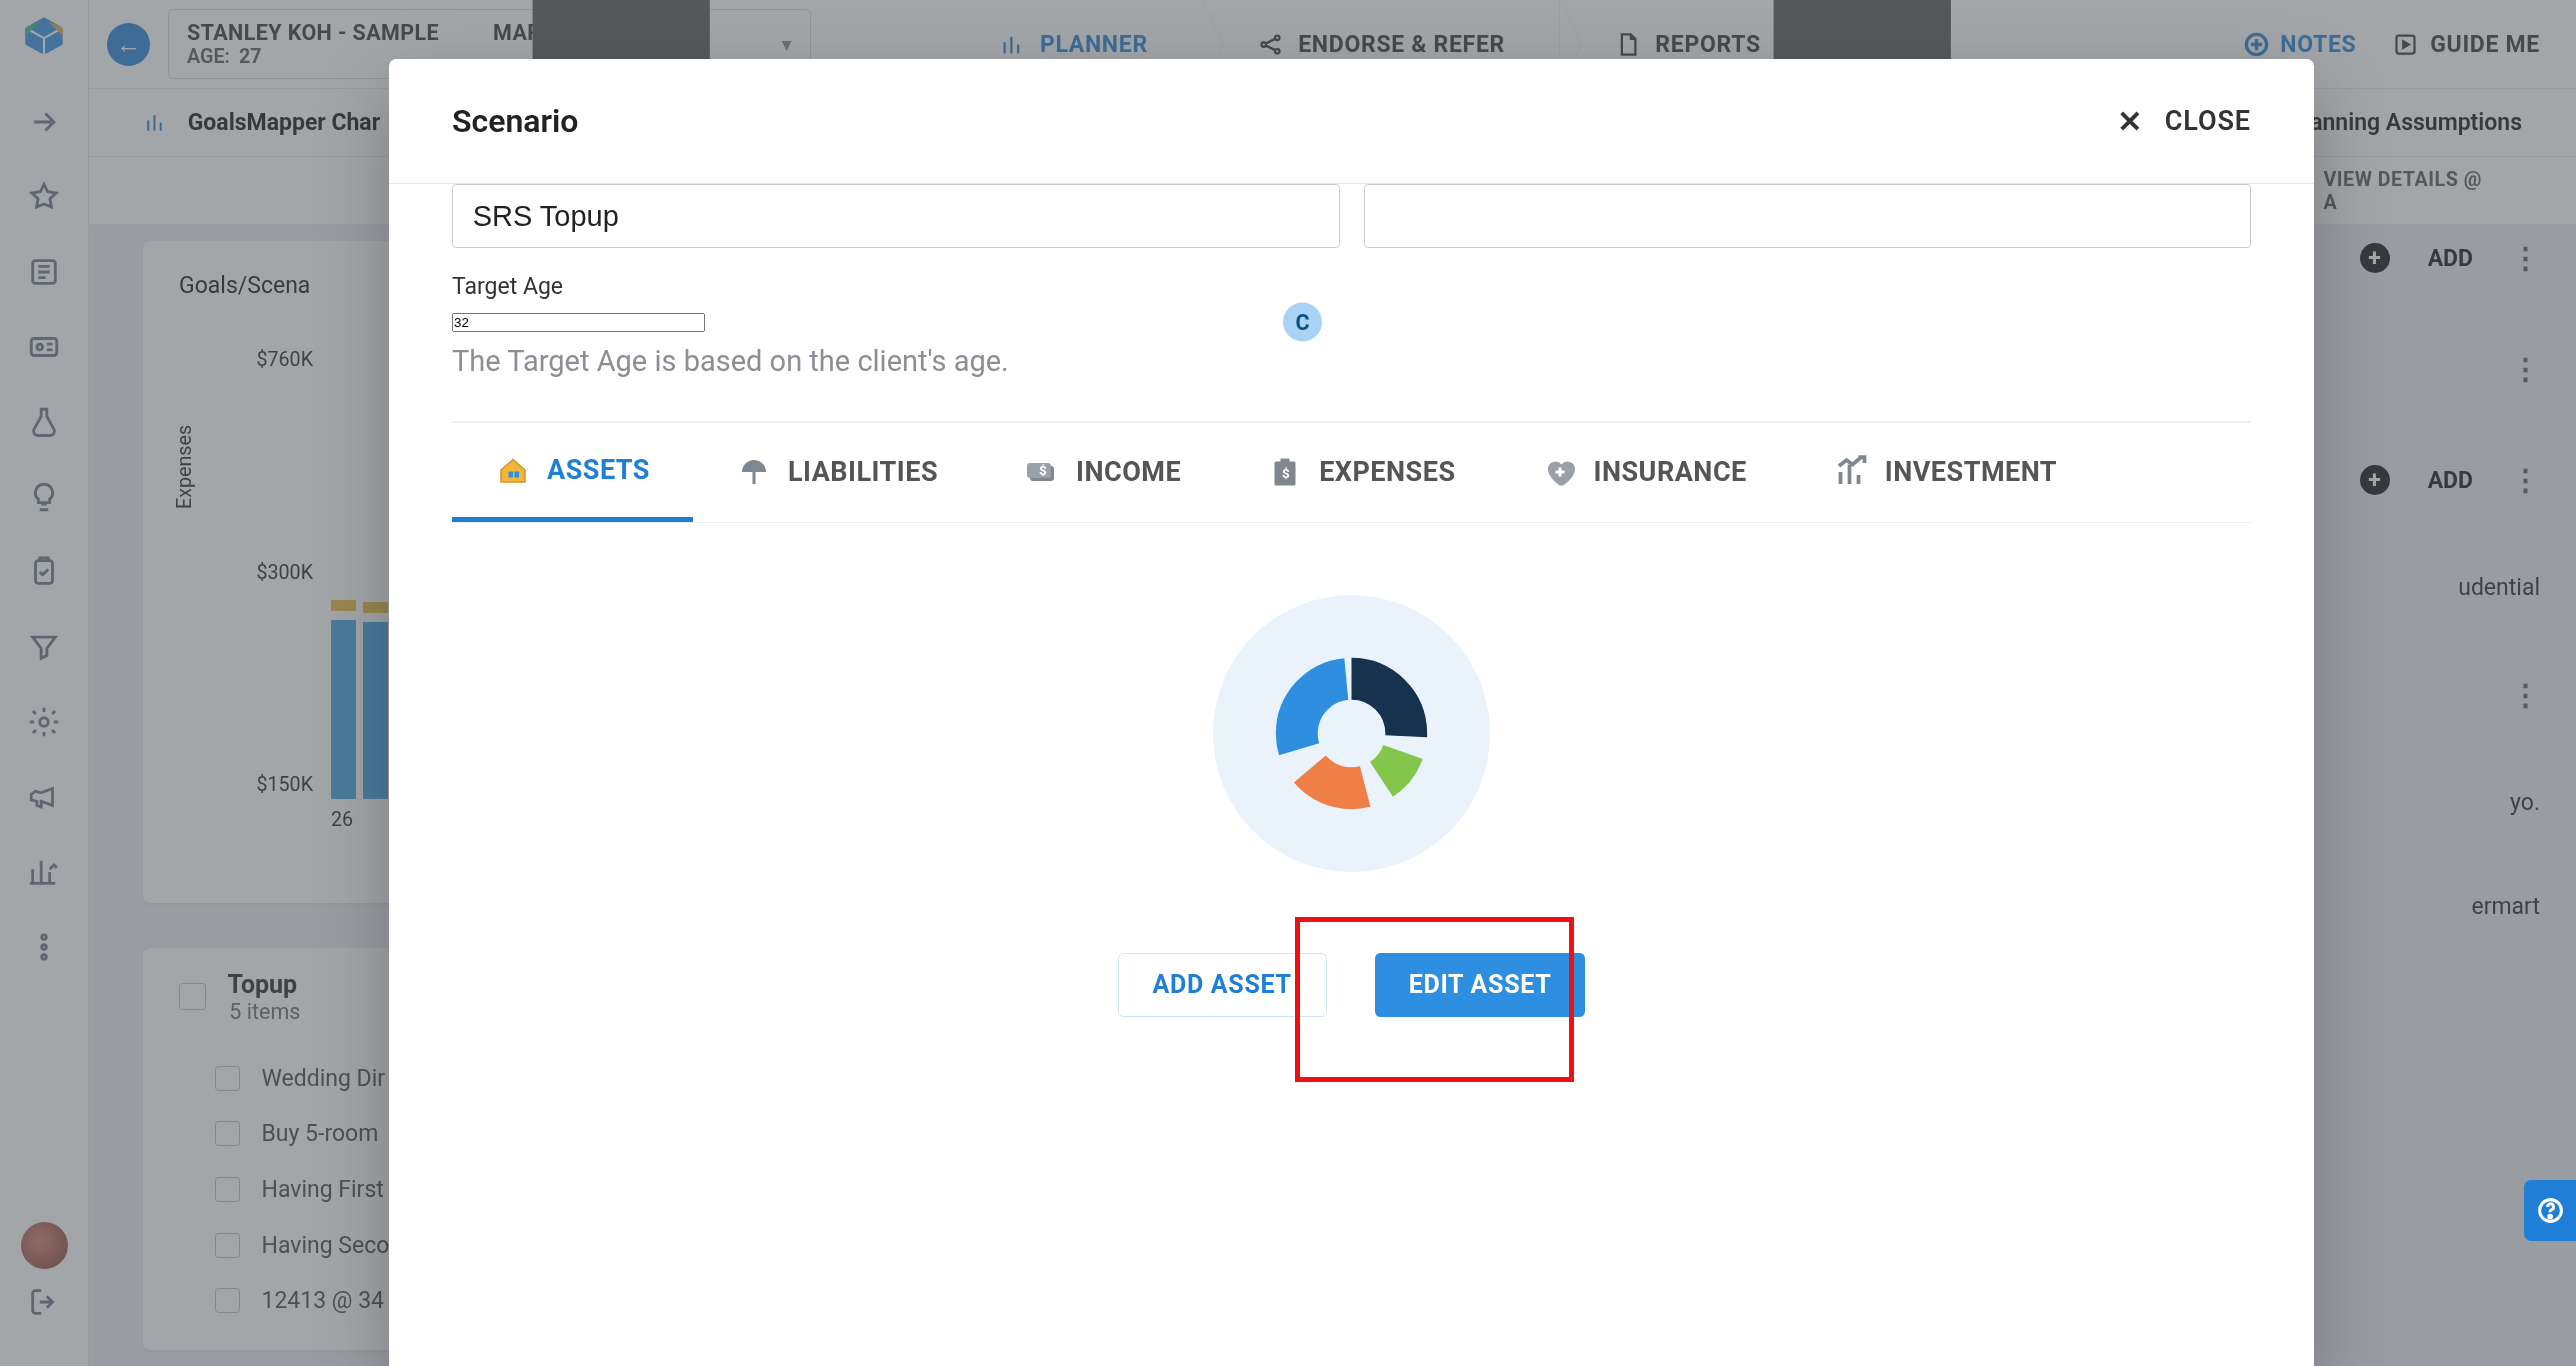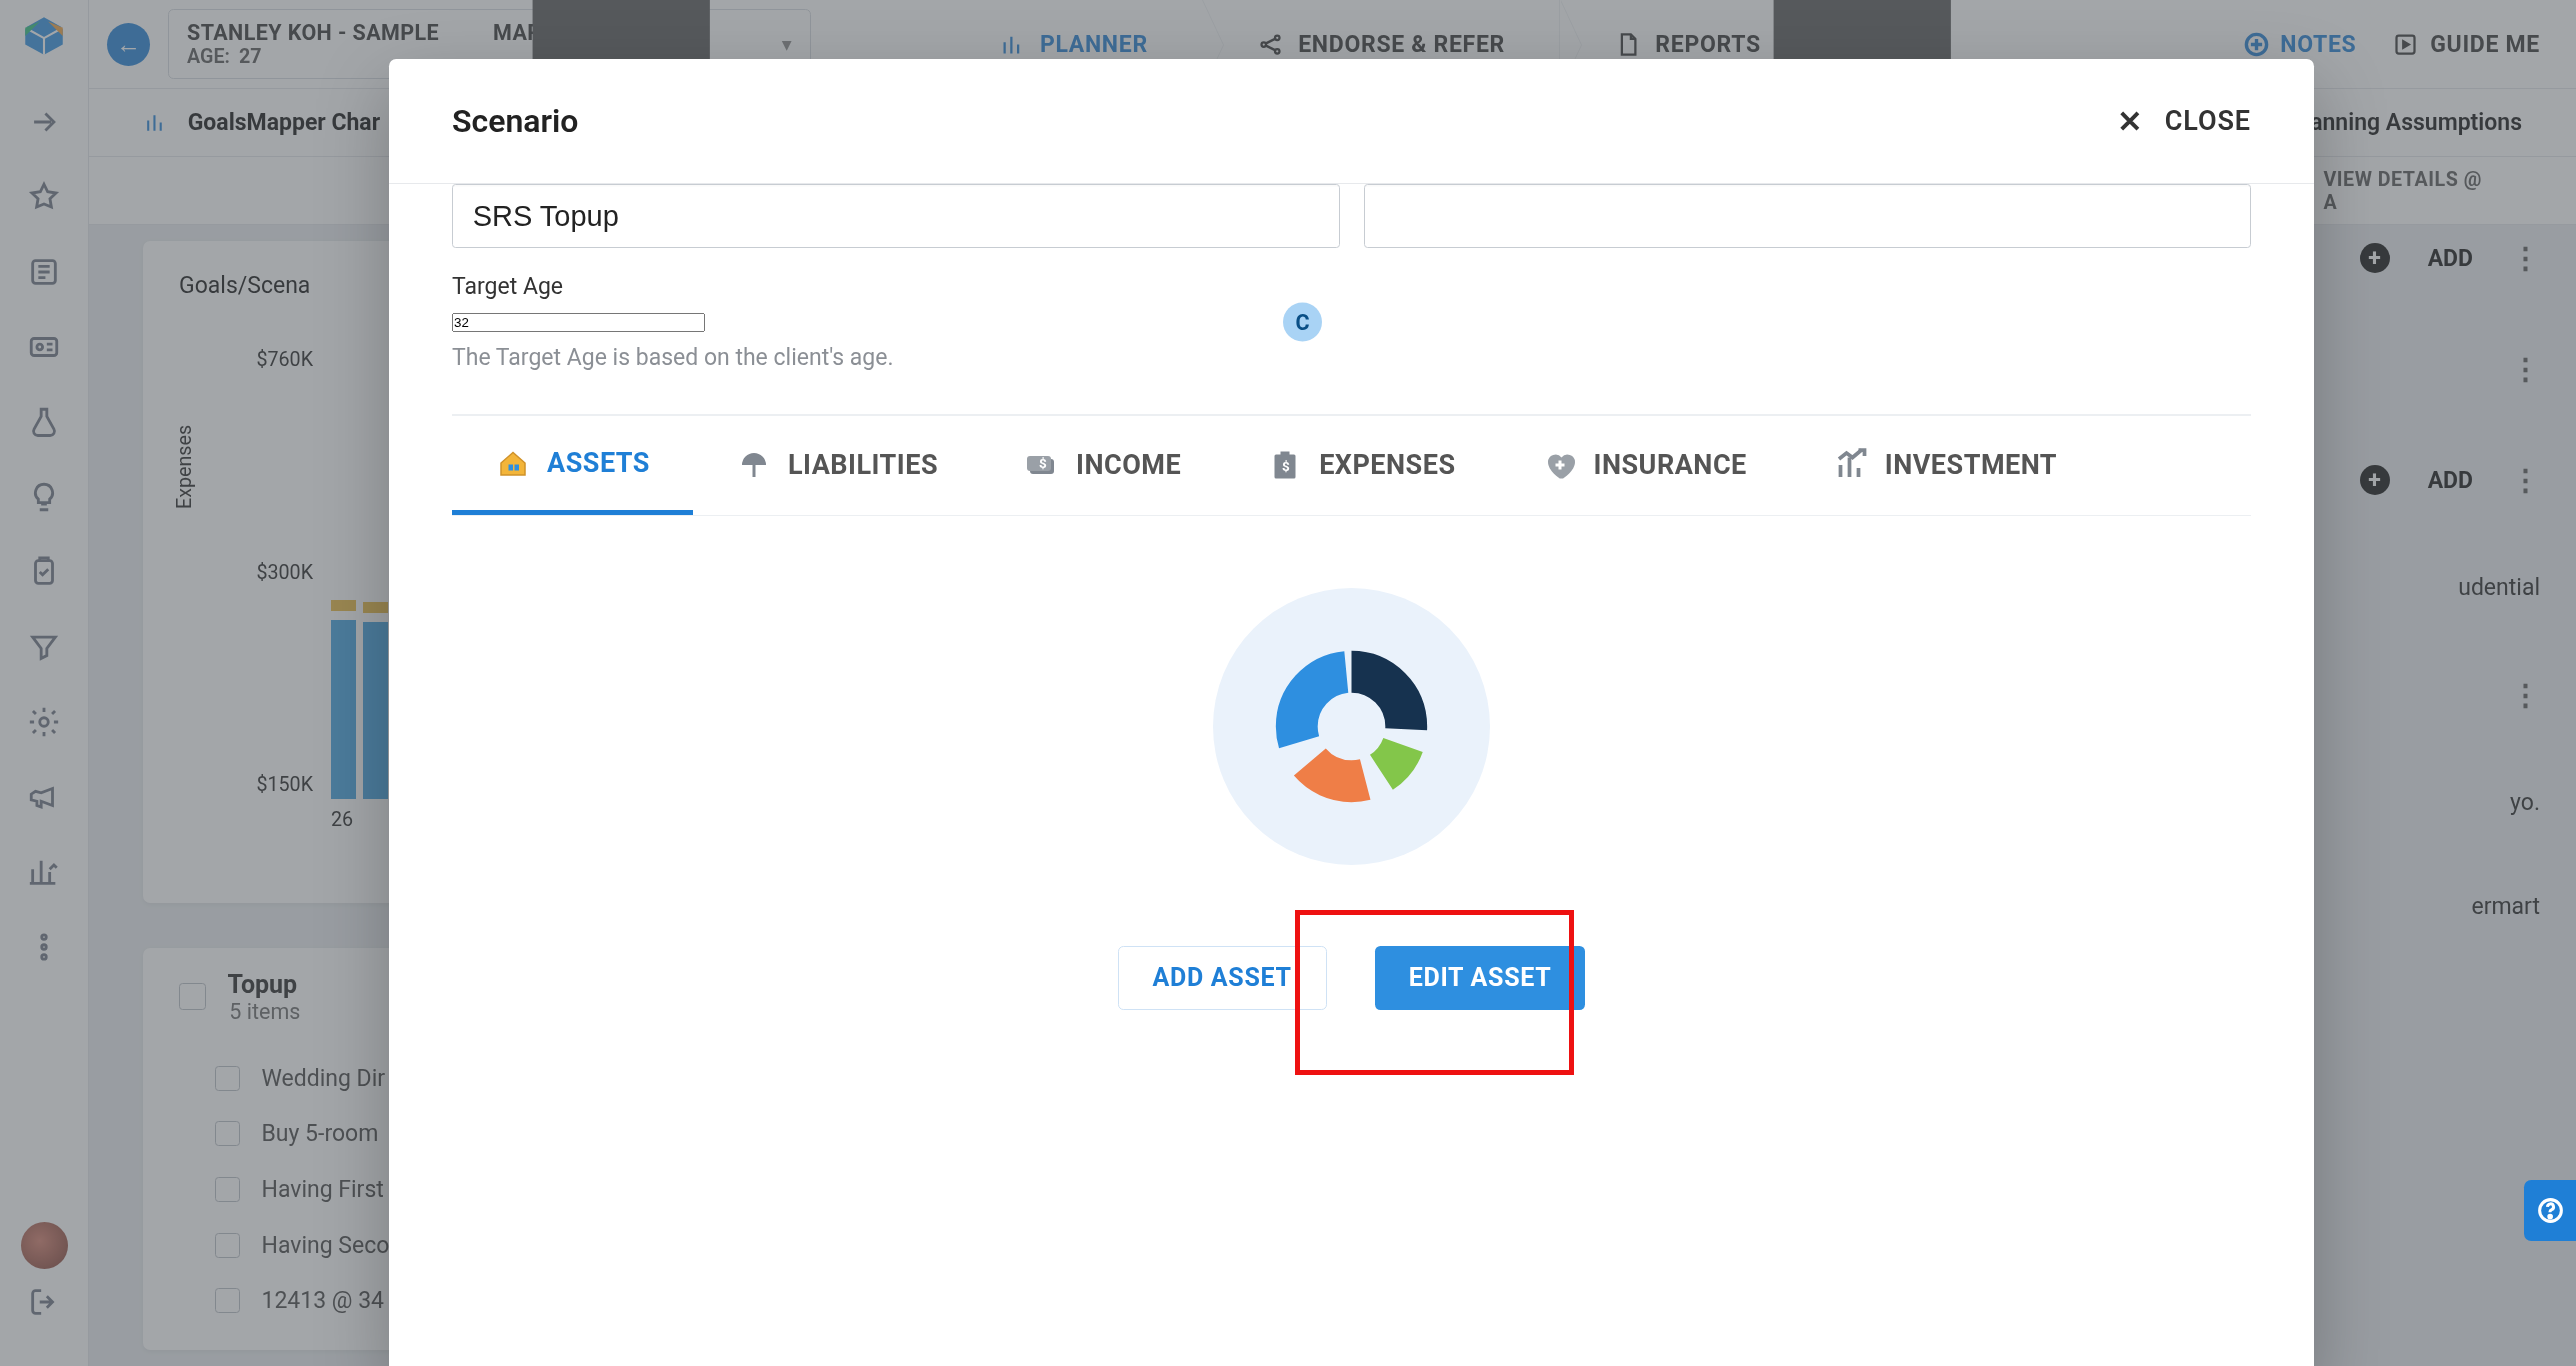--- a/index.html
+++ b/index.html
@@ -74,21 +74,21 @@
   .mhead .close .x { font-size:30px; color:#333; }
 
   .mbody { padding:0 63px 36px; flex:1; overflow:auto; }
   .twocol { display:grid; grid-template-columns:1fr 1fr; gap:24px; }
   .field input.big { width:100%; height:64px; border:1.8px solid #c7ccd2; border-radius:3.6px; font-size:29px; padding:0 19.7px; color:#222; box-shadow: inset 0 1.8px 0 rgba(0,0,0,.02); }
   .field.ghost input.big { }
   .flabel { font-size:23px; color:#333; margin:25px 0 12.5px; }
   .tgtwrap { position:relative; width:886px; }
   .tgtwrap input.big{ padding-right:72px; }
   .tgtwrap .badge { position:absolute; right:16px; top:50%; transform:translateY(-50%); width:39px;height:39px;border-radius:50%; background:#a9d3f5; color:#0a4f86; font-weight:700; display:flex;align-items:center;justify-content:center; font-size:21.5px;}
-  .hint { font-size:23px; color:#8b8f95; margin-top:12.5px; }
+  .hint { font-size:29px; color:#8b8f95; margin-top:12.5px; }
 
   .divbar { height:1.8px; background:#eceff2; margin-top:43px; }
   .cats { display:flex; border-bottom:1.8px solid #eceff2; }
   .cats .cat { display:flex; align-items:center; gap:16px; padding:29px 43px; font-size:27px; font-weight:700; color:#555; letter-spacing:0.5px; }
   .cats .cat svg{ width:36px;height:36px; }
   .cats .cat.active { color:#1f7fd6; border-bottom:5.4px solid #1f7fd6; }
 
   .thead { display:grid; grid-template-columns: 197px 376px 572px 331px 215px; padding:23px 16px; background:#fafbfc; border-bottom:0.9px solid #eceff2; font-size:25px; color:#222; }
 
   .donutwrap { display:flex; flex-direction:column; align-items:center; margin-top:72px; }

